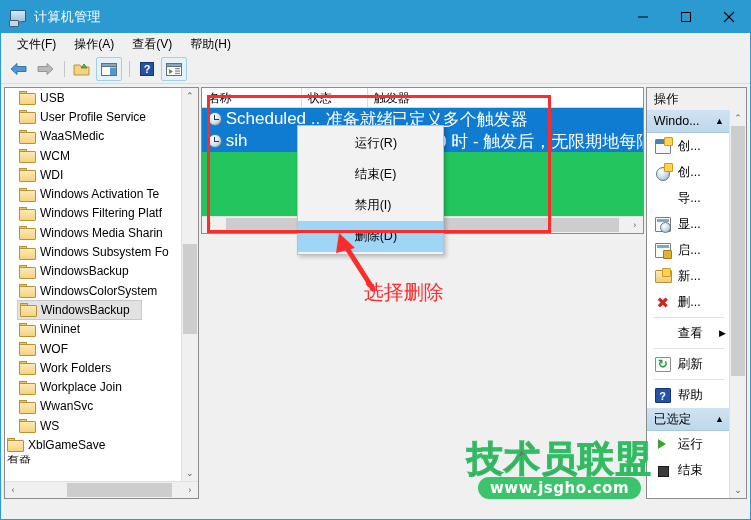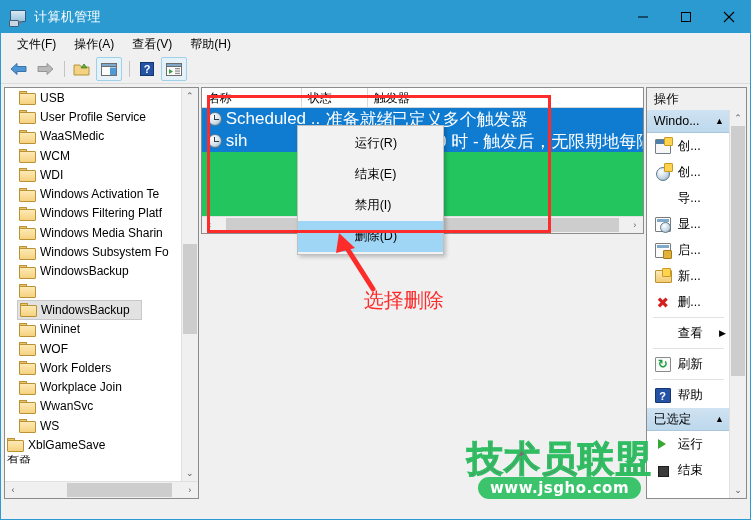--- a/index.html
+++ b/index.html
@@ -300,20 +300,21 @@
                 <span class="tab"></span>
                 <span class="bdy"></span>
               </span>
               <span class="tlabel">WindowsBackup</span>
             </div>
             <div class="tnode">
               <span class="folder">
                 <span class="tab"></span>
                 <span class="bdy"></span>
               </span>
+              <span class="tlabel">WindowsColorSystem</span>
             </div>
             <div class="tnode sel">
               <span class="folder">
                 <span class="tab"></span>
                 <span class="bdy"></span>
               </span>
               <span class="tlabel">WindowsBackup</span>
             </div>
             <div class="tnode">
               <span class="folder">
@@ -424,21 +425,21 @@
         </div>
       </div>
 
       <div class="redrect" style="left:6px;top:8px;width:338px;height:132px;"></div>
 
       <svg style="position:absolute;left:130px;top:144px;z-index:41;" width="70" height="62">
         <line x1="42" y1="58" x2="14" y2="14" stroke="#fe2b2b" stroke-width="5" stroke-linecap="round"></line>
         <polygon points="8,2 24,17 5,22" fill="#fe2b2b"></polygon>
       </svg>
 
-      <div class="annot" style="left:163px;top:200px;">选择删除</div>
+      <div class="annot" style="left:163px;top:192px;">选择删除</div>
     </div>
 
     <div class="actpane">
       <div class="actheader">操作</div>
       <div class="actinner" id="actions-inner">
           <div class="actgroup">
             <span>Windo...</span>
             <span style="font-size:9px">▲</span>
           </div>
           <div class="actitem">

